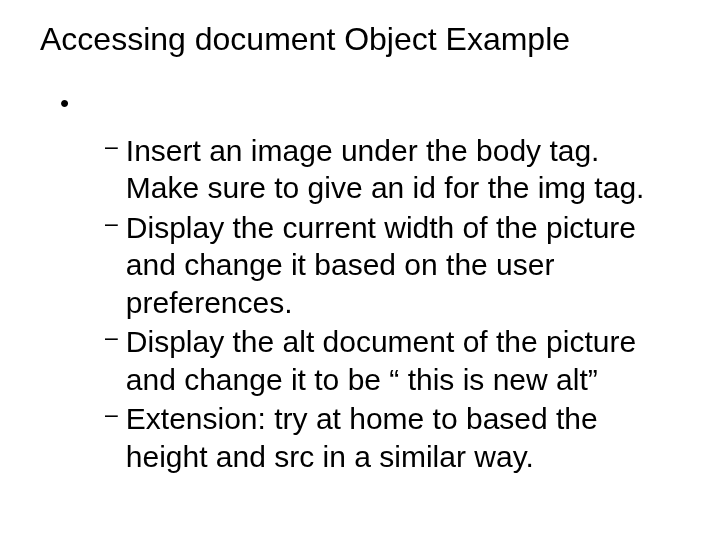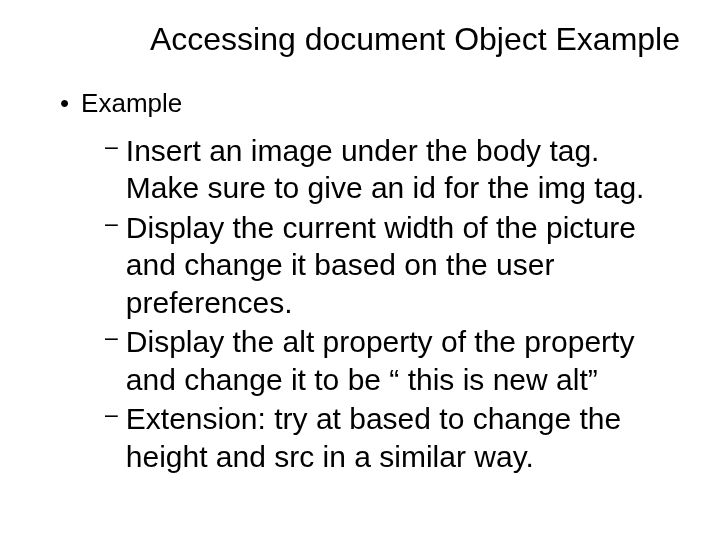--- a/index.html
+++ b/index.html
@@ -11,21 +11,21 @@
       width: 720px;
       height: 540px;
       background: #ffffff;
       font-family: Arial, Helvetica, sans-serif;
       color: #000000;
       padding: 20px 40px 40px 40px;
     }
     .title {
       font-size: 32px;
       font-weight: normal;
-      text-align: right;
+      text-align: left;
       margin-bottom: 30px;
       line-height: 1.2;
     }
     .bullet-section {
       padding-left: 20px;
     }
     .bullet-item {
       display: flex;
       align-items: flex-start;
       margin-bottom: 12px;
@@ -59,34 +59,33 @@
     }
   </style>
 </head>
 <body>
 
 <h1 class="title">Accessing document Object Example</h1>
 
 <div class="bullet-section">
   <div class="bullet-item">
     <span class="bullet-dot">•</span>
-    <span class="bullet-text">Example</span>
   </div>
 
   <div class="sub-list">
     <div class="sub-item">
       <span class="sub-dash">–</span>
       <span class="sub-text">Insert an image under the body tag. Make sure to give an id for the img tag.</span>
     </div>
     <div class="sub-item">
       <span class="sub-dash">–</span>
       <span class="sub-text">Display the current width of the picture and change it based on the user preferences.</span>
     </div>
     <div class="sub-item">
       <span class="sub-dash">–</span>
-      <span class="sub-text">Display the alt property of the property and change it to be “ this is new alt”</span>
+      <span class="sub-text">Display the alt document of the picture and change it to be “ this is new alt”</span>
     </div>
     <div class="sub-item">
       <span class="sub-dash">–</span>
-      <span class="sub-text">Extension: try at based to change the height and src in a similar way.</span>
+      <span class="sub-text">Extension: try at home to based the height and src in a similar way.</span>
     </div>
   </div>
 </div>
 
 </body></html>

